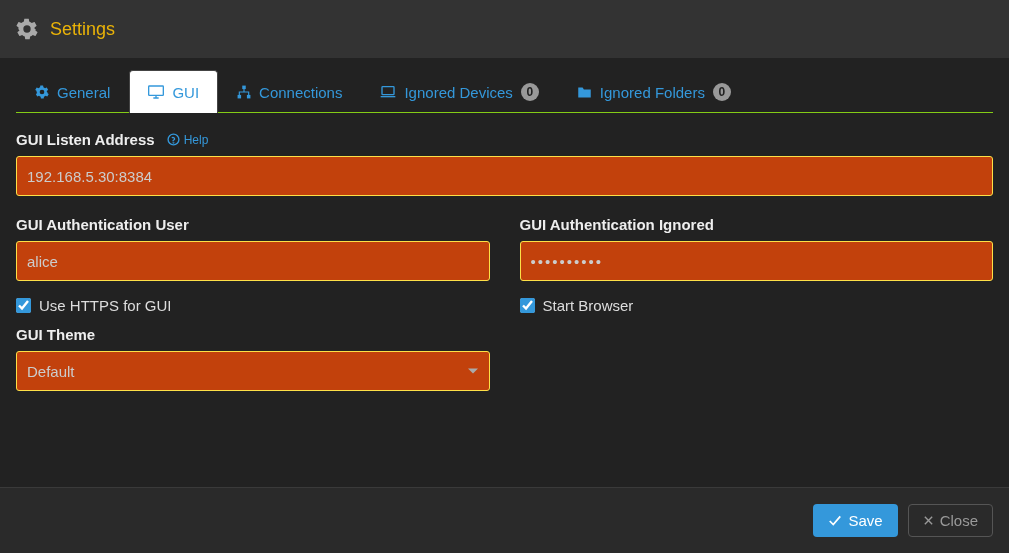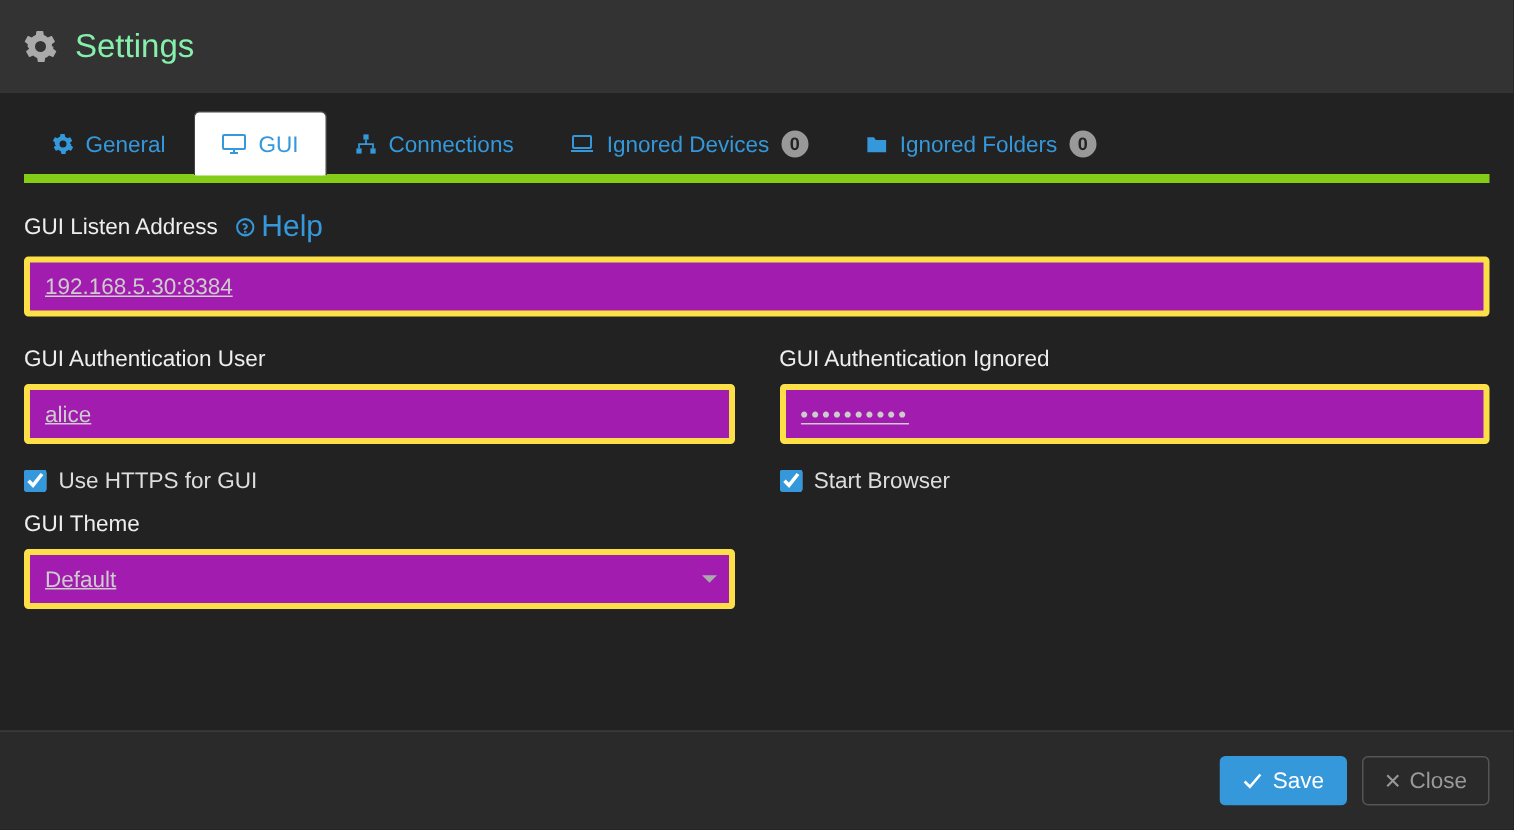--- a/index.html
+++ b/index.html
@@ -13,25 +13,25 @@
     overflow: hidden;
   }
   .modal { width: 100%; height: 100%; display: flex; flex-direction: column; background: #333; }
   .modal-header {
     padding: 18px 16px;
     display: flex;
     align-items: center;
     gap: 12px;
     background: #333;
   }
-  .modal-title { font-size: 22px; font-weight: 400; color: #86efac; }
+  .modal-title { font-size: 18px; font-weight: 400; color: #eab308; }
   .modal-body { padding: 0 16px 20px; flex: 1; background: #222; }
   .tabs {
     display: flex;
-    border-bottom: 6px solid #84cc16;
+    border-bottom: 1px solid #84cc16;
     margin-top: 12px;
     gap: 0;
   }
   .tab {
     padding: 12px 18px;
     color: #3498db;
     cursor: pointer;
     display: flex;
     align-items: center;
     gap: 8px;
@@ -57,32 +57,31 @@
     justify-content: center;
     font-size: 12px;
     font-weight: bold;
     padding: 0 5px;
   }
   .form { padding-top: 18px; }
   .form-row { display: flex; gap: 30px; margin-bottom: 12px; }
   .form-group { flex: 1; }
   .form-group.full { width: 100%; }
   .label-row { display: flex; align-items: center; gap: 12px; margin-bottom: 8px; }
-  label { color: #eee; font-weight: normal; font-size: 15px; }
-  .help-link { color: #3498db; font-size: 20px; display: inline-flex; align-items: center; gap: 4px; cursor: pointer; font-weight: normal; }
+  label { color: #eee; font-weight: bold; font-size: 15px; }
+  .help-link { color: #3498db; font-size: 12px; display: inline-flex; align-items: center; gap: 4px; cursor: pointer; font-weight: normal; }
   input[type=text], input[type=password], select {
     width: 100%;
-    background: #a21caf;
-    border: 4px solid #fde047;
+    background: #c2410c;
+    border: 1px solid #fde047;
     color: #ccc;
     padding: 8px 10px;
     font-size: 15px;
     border-radius: 3px;
     height: 40px;
-    text-decoration: underline;
   }
   select { appearance: none; padding-right: 28px; background-image: none; position: relative; }
   .select-wrap { position: relative; }
   .select-wrap::after {
     content: "";
     position: absolute;
     right: 12px;
     top: 50%;
     width: 0; height: 0;
     border-left: 5px solid transparent;

